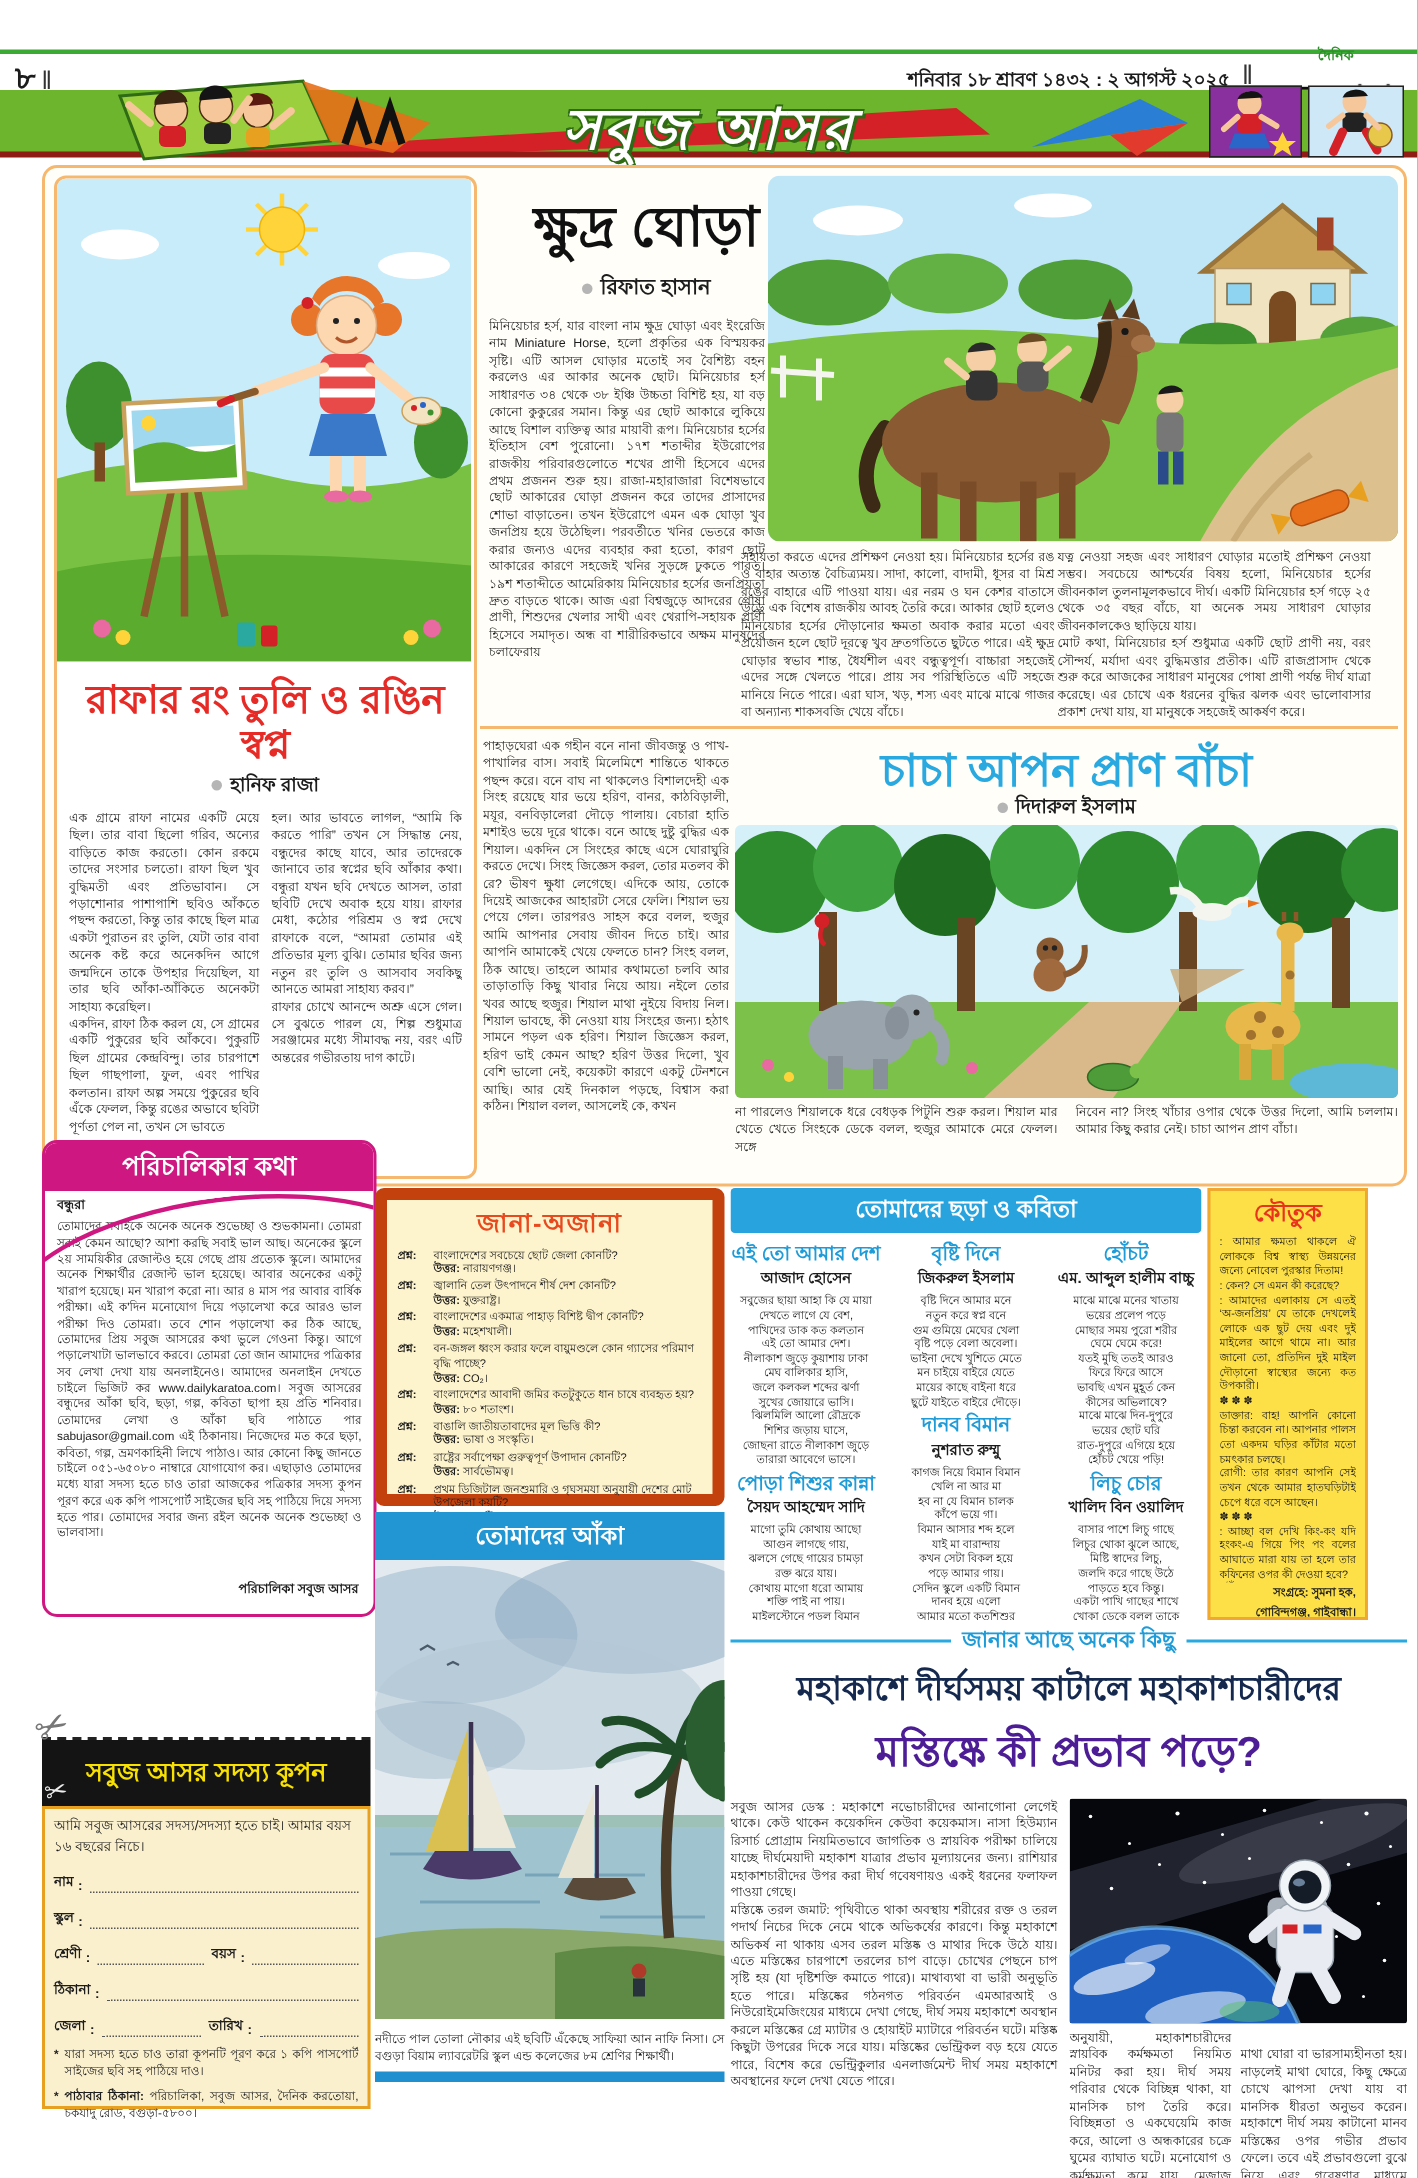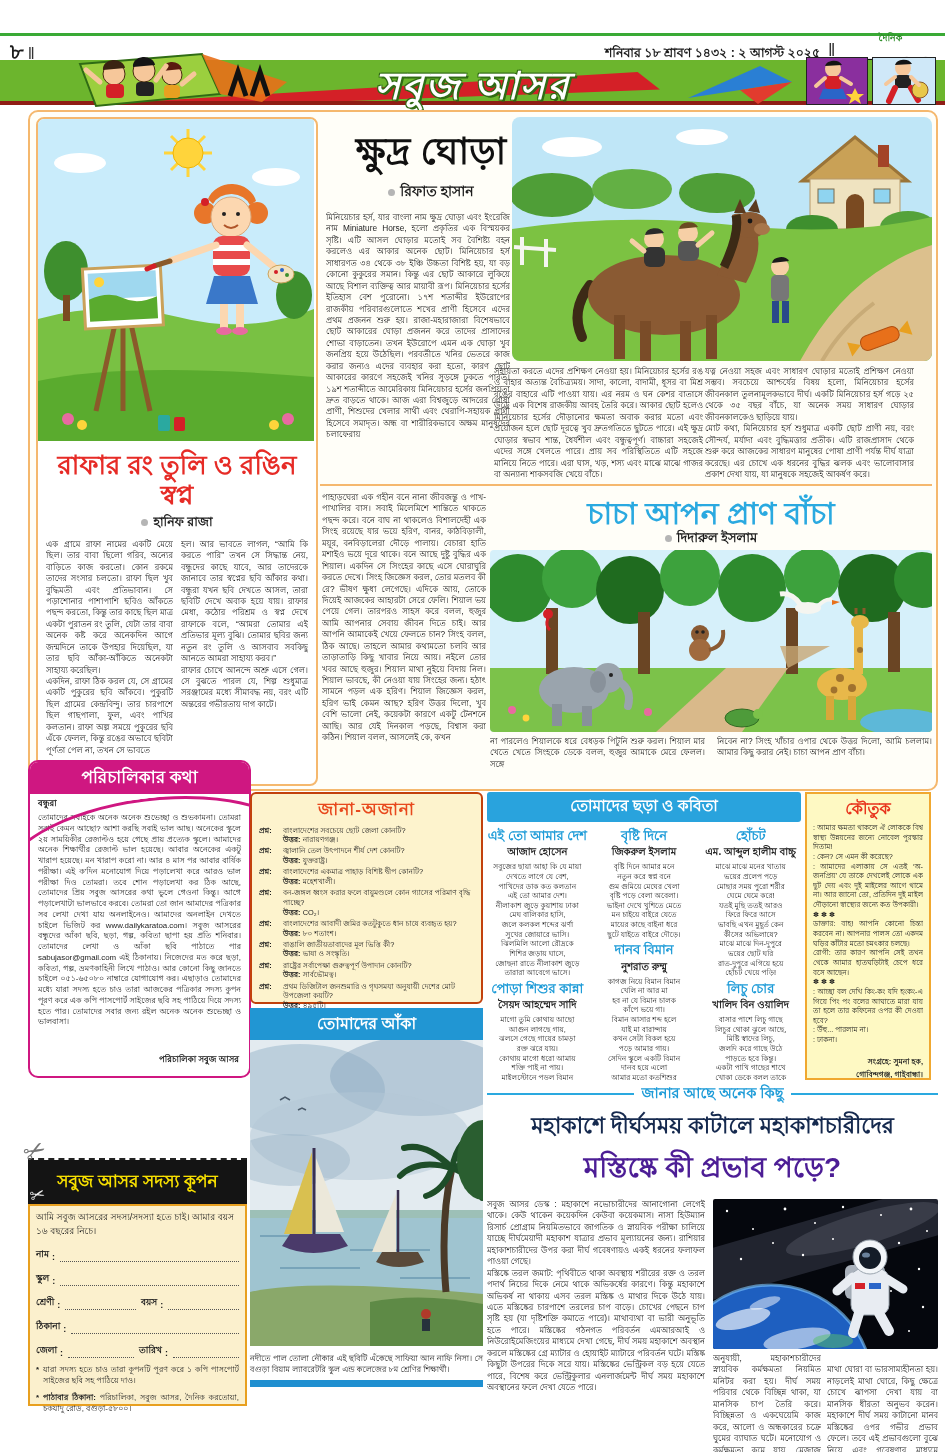--- a/index.html
+++ b/index.html
@@ -59,21 +59,21 @@
              font-size:17px;font-weight:900;display:flex;align-items:center;justify-content:center;}
   .scissors-hd{position:absolute;left:2px;top:26px;font-size:18px;color:#eee;transform:rotate(-15deg);}
   .coupon-body{position:absolute;left:0;top:46px;width:203px;height:188px;background:#fbf0cd;border:2px solid #e8a020;padding:5px 6px;}
   .coupon-intro{font-size:9px;line-height:1.5;}
   .crow{display:flex;align-items:flex-end;font-size:9px;margin-top:9px;font-weight:bold;}
   .crow .colon{margin:0 3px;}
   .dots{flex:1;border-bottom:1.3px dotted #555;height:9px;margin-left:2px;}
   .cnote{display:flex;gap:4px;font-size:7.9px;line-height:1.4;margin-top:6px;text-align:justify;}
   .cnote .star{font-weight:bold;}
   
-  .qa{left:250px;top:792px;width:233px;height:212px;background:#fdf3cd;border:2px solid #c2410c;border-radius:6px;padding:2px 7px;box-sizing:border-box;}
+  .qa{left:250px;top:792px;width:233px;height:212px;background:#fdf3cd;border:8px solid #c2410c;border-radius:6px;padding:2px 7px;box-sizing:border-box;}
   .qa-hd{text-align:center;color:#e8491d;font-size:17px;font-weight:900;letter-spacing:1px;}
   .qa-item{font-size:7.4px;line-height:1.32;display:flex;margin-top:1.5px;}
   .qa-item .ql{font-weight:bold;width:24px;flex:none;}
   .qa-item .qt{flex:1;}
   .qa-ans{font-size:7.4px;line-height:1.3;margin-left:24px;}
   .qa-ans b{font-weight:bold;}
   .qa-credit{text-align:right;font-weight:bold;font-size:7.8px;margin-top:2px;}
   
   .drawing{left:250px;top:1008px;width:233px;height:398px;}
   .drawing-hd{height:32px;background:#2196d3;color:#fff;font-weight:900;font-size:16px;display:flex;align-items:center;justify-content:center;}
@@ -81,21 +81,21 @@
   .drawing-bar{height:7px;background:#1f8fd0;margin-top:5px;}
   
   .poems{left:487px;top:792px;width:314px;height:288px;overflow:hidden;}
   .poems-hd{height:30px;background:#29a3dd;border-radius:3px;color:#fff;font-weight:900;font-size:15.5px;display:flex;align-items:center;justify-content:center;}
   .pcols{display:flex;gap:6px;margin-top:3px;}
   .pcol{flex:1;min-width:0;}
   .ptitle{color:#1f9cd8;font-weight:900;font-size:13px;text-align:center;line-height:1.1;margin-top:4px;}
   .pauthor{font-weight:900;font-size:10px;text-align:center;margin-top:1px;}
   .plines{font-size:7.4px;text-align:center;white-space:pre-line;line-height:1.3;margin-top:1px;}
   
-  .jokes{left:805px;top:792px;width:126px;height:288px;background:#fef9c3;border:2px solid #f0a830;box-sizing:border-box;padding:2px 6px;overflow:hidden;}
+  .jokes{left:805px;top:792px;width:107px;height:288px;background:#fde047;border:2px solid #f0a830;box-sizing:border-box;padding:2px 6px;overflow:hidden;}
   .jokes-hd{text-align:center;color:#e8341d;font-weight:900;font-size:16px;}
   .jokes-body{font-size:7.2px;line-height:1.34;text-align:justify;white-space:pre-line;height:232px;overflow:hidden;}
   .jokes-credit{font-weight:bold;font-size:7.6px;text-align:right;white-space:pre-line;}
   
   .space{left:487px;top:1082px;width:451px;height:368px;}
   .kicker{display:flex;align-items:center;gap:8px;}
   .krule{flex:1;height:2px;background:#2aa9e0;}
   .ktext{color:#1f9cd8;font-weight:900;font-size:14.5px;white-space:nowrap;}
   .stitle1{text-align:center;font-size:22px;font-weight:900;color:#15294e;margin-top:2px;}
   .stitle2{text-align:center;font-size:28px;font-weight:900;color:#4c1d95;margin-top:1px;}

